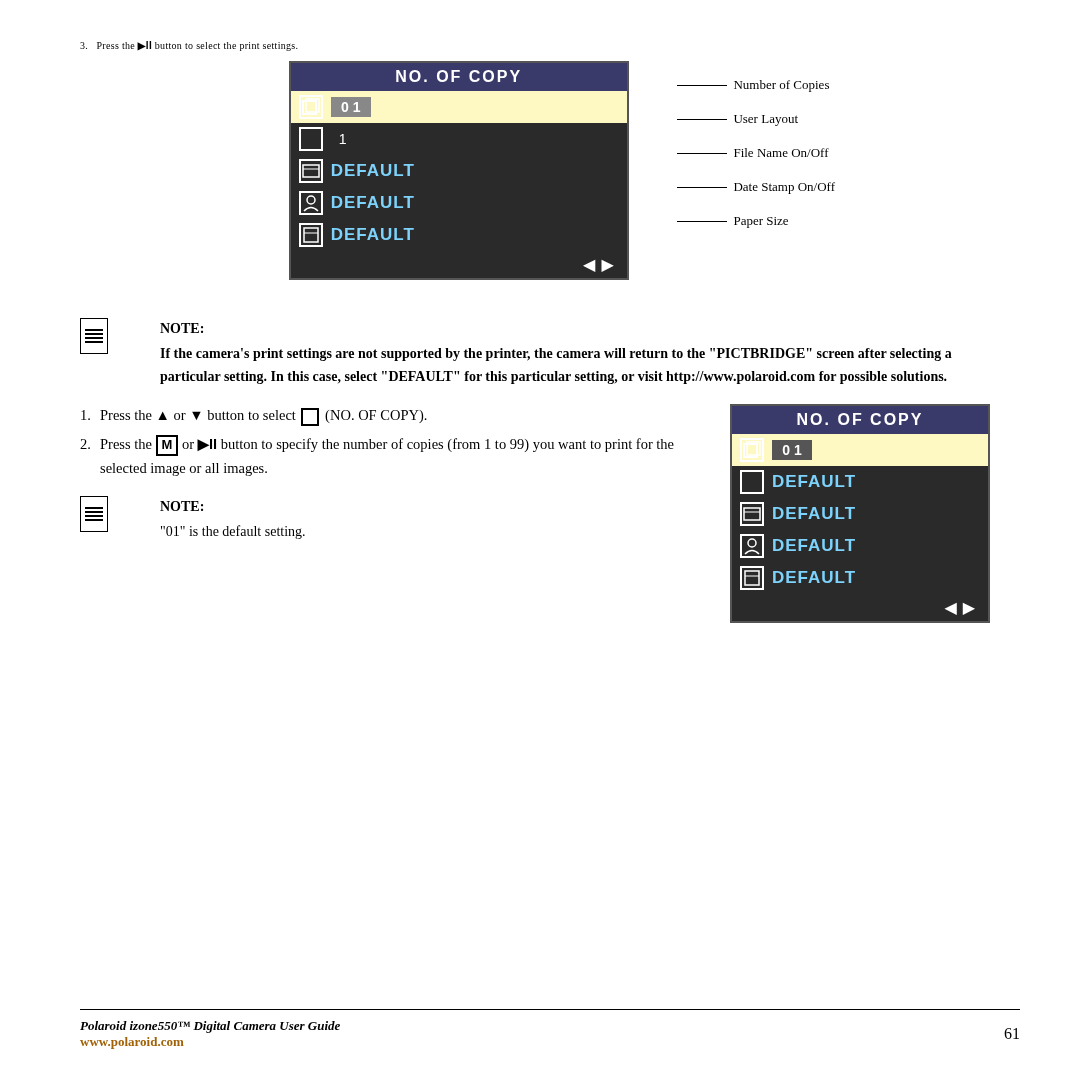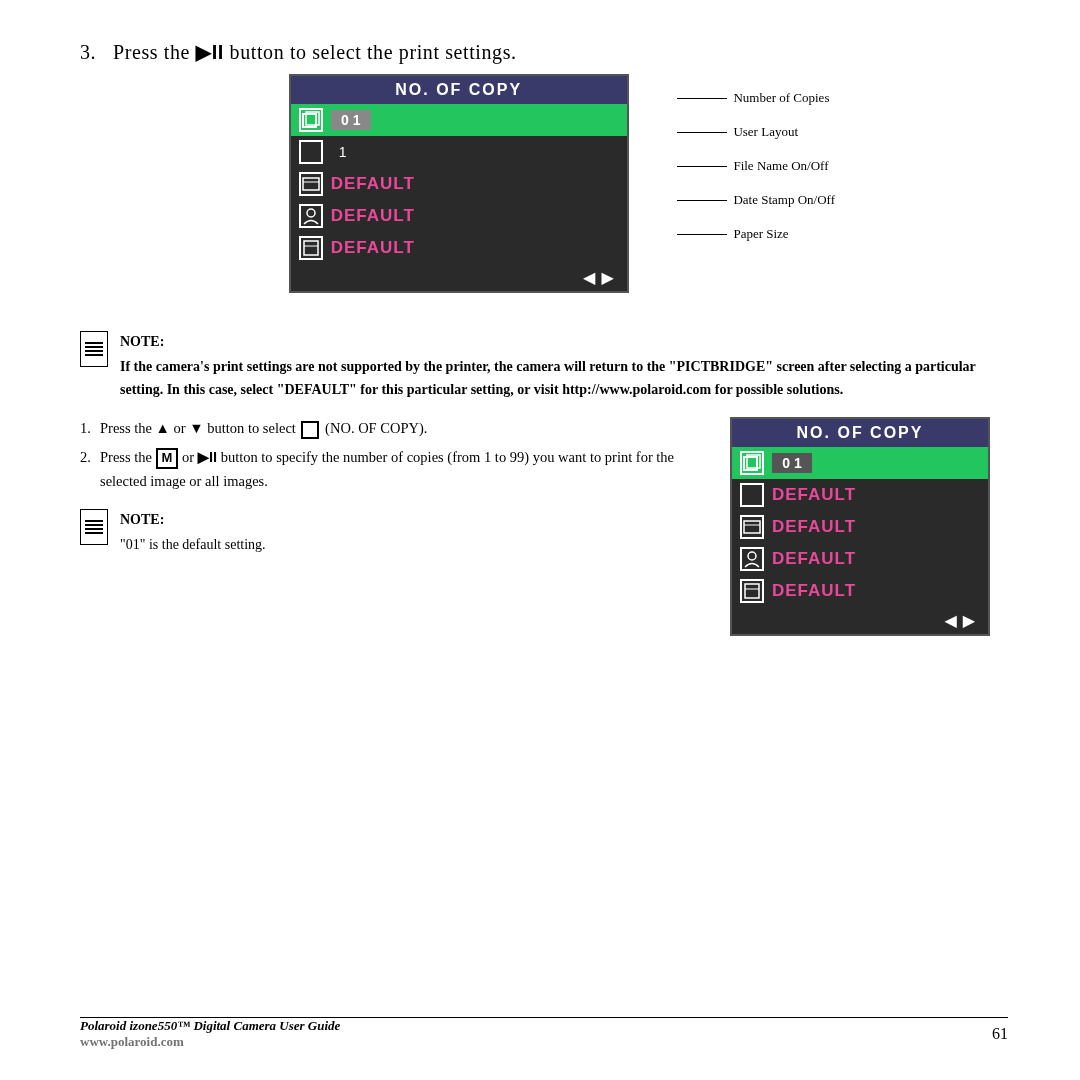--- a/index.html
+++ b/index.html
@@ -12,21 +12,21 @@
       color: #000;
       overflow: hidden;
     }
     .page {
       width: 1080px;
       height: 1080px;
       padding: 40px 70px 40px 80px;
       position: relative;
     }
     .step-intro {
-      font-size: 20px;
+      font-size: 10px;
       letter-spacing: 0.03em;
     }
 
     
     .camera-screen {
       background: #2a2a2a;
       border: 2px solid #555;
       width: 340px;
       margin: 0 auto 18px auto;
       padding: 0;
@@ -47,21 +47,21 @@
     }
     .screen-row {
       display: flex;
       align-items: center;
       padding: 4px 8px;
       color: #fff;
       font-size: 14px;
       min-height: 28px;
     }
     .screen-row.highlighted {
-      background: #22c55e;
+      background: #fef9c3;
     }
     .screen-icon {
       width: 24px;
       height: 24px;
       border: 2px solid #fff;
       display: flex;
       align-items: center;
       justify-content: center;
       font-size: 10px;
       color: #fff;
@@ -86,21 +86,21 @@
       padding: 2px 10px;
       font-size: 14px;
       font-weight: bold;
       min-width: 40px;
       text-align: center;
     }
     .screen-value.dark {
       background: #555;
     }
     .screen-default {
-      color: #ec4899;
+      color: #7dd3fc;
       font-size: 17px;
       font-weight: bold;
       letter-spacing: 1px;
     }
     .screen-nav {
       display: flex;
       justify-content: flex-end;
       padding: 4px 10px;
       color: #fff;
       font-size: 16px;
@@ -177,20 +177,21 @@
       width: 100%;
     }
     .note-icon-lines div {
       height: 2px;
       background: #000;
       margin: 2px 2px;
     }
     .note-content {
       font-size: 14px;
       line-height: 1.6;
+      margin-left: 40px;
     }
     .note-title {
       font-weight: bold;
       font-size: 14px;
       display: block;
       margin-bottom: 3px;
     }
     .note-bold {
       font-weight: bold;
       font-family: Liberation Serif, serif;
@@ -251,34 +252,34 @@
       border: 2px solid #000;
       vertical-align: middle;
       margin: 0 2px;
     }
 
     
     .footer {
       position: absolute;
       bottom: 30px;
       left: 80px;
-      right: 72px;
+      right: 60px;
       border-top: 1px solid #000;
-      padding-top: 0;
+      padding-top: 8px;
       display: flex;
       justify-content: space-between;
       align-items: center;
     }
     .footer-left {
       font-size: 13px;
       font-style: italic;
       font-weight: bold;
     }
     .footer-left a {
-      color: #737373;
+      color: #a16207;
       text-decoration: none;
       display: block;
       font-style: normal;
       font-family: Liberation Serif, serif;
     }
     .footer-right {
       font-size: 16px;
       font-weight: normal;
     }
 

